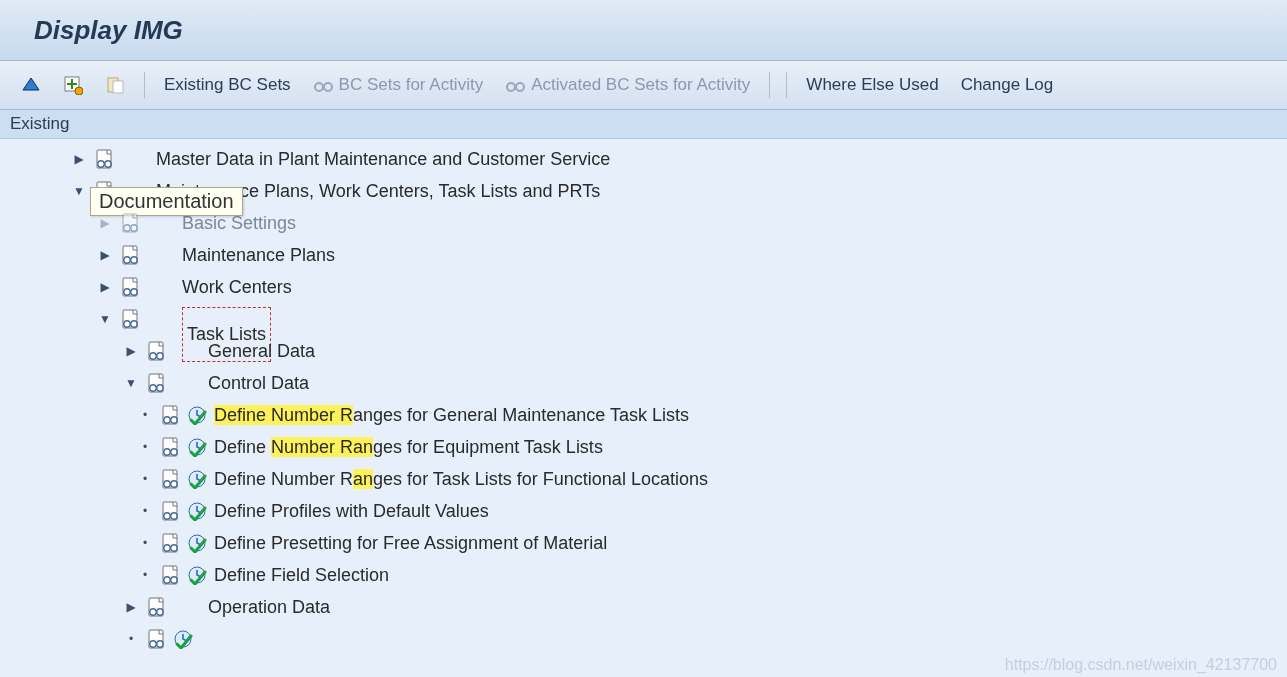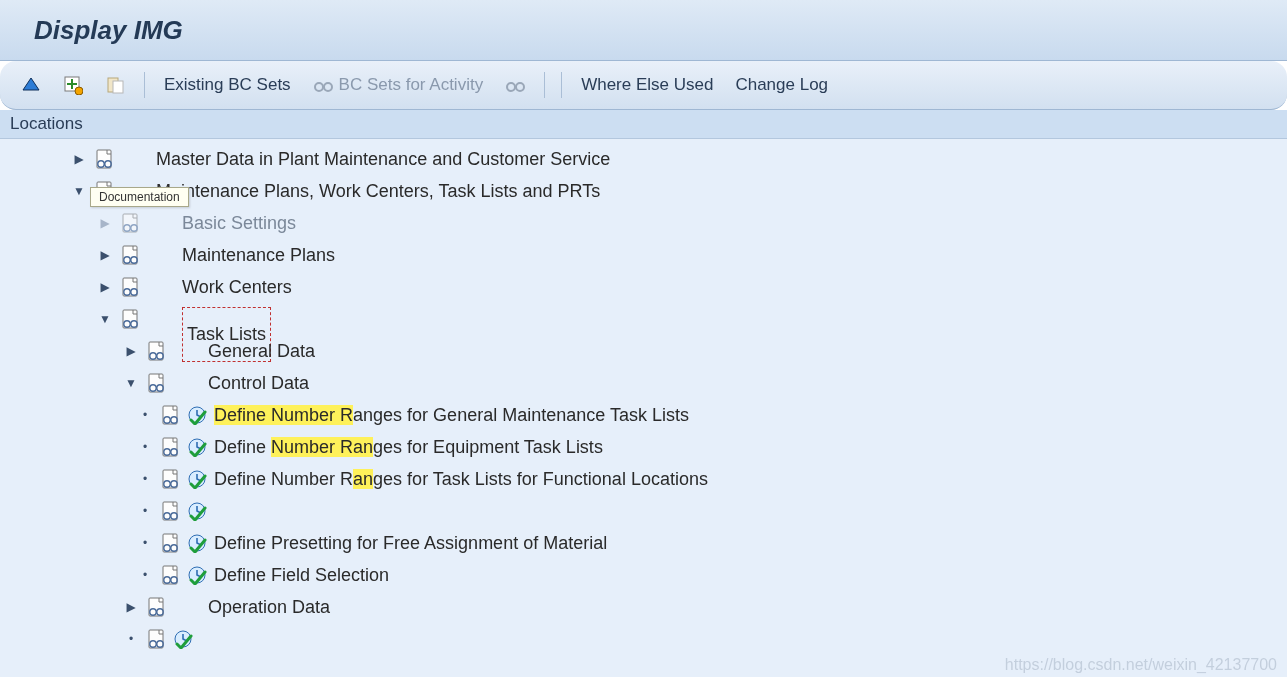--- a/index.html
+++ b/index.html
@@ -1,38 +1,38 @@
 <!DOCTYPE html>
 <html><head>
 <meta charset="utf-8">
 <style>
   html,body{margin:0;padding:0;font-family:Arial,Helvetica,sans-serif;background:#fff;color:#333;font-size:16px;}
   body{width:1287px;height:677px;overflow:hidden;}
   .titlebar{background:linear-gradient(#dfeaf6,#c8daee);height:60px;display:flex;align-items:center;padding:0 18px;border-bottom:1px solid #9fb7d3;}
   .titlebar h1{margin:16px;font-size:26px;font-style:italic;font-weight:bold;color:#243a56;}
-  .toolbar{background:linear-gradient(#e9f0f9,#d2e0f0);height:48px;display:flex;align-items:center;padding:0 12px;gap:4px;border-bottom:1px solid #9fb7d3;border-radius:16px;}
+  .toolbar{background:linear-gradient(#e9f0f9,#d2e0f0);height:48px;display:flex;align-items:center;padding:0 12px;gap:4px;border-bottom:1px solid #9fb7d3;}
   .tbtn{display:inline-flex;align-items:center;gap:6px;height:30px;padding:0 8px;border:1px solid transparent;border-radius:3px;cursor:pointer;color:#2a3d57;}
   .tbtn.disabled{color:#8a99ad;cursor:default;justify-content:center;}
   .tbtn-label{font-size:17px;}
   .sep{width:1px;height:26px;background:#aabed6;margin:0 6px;}
   .structure-bar{background:#ccdef2;height:28px;display:flex;align-items:center;padding:0 10px;border-bottom:1px solid #b3c7de;font-size:17px;color:#2a3d57;}
   .tree-pane{background:#e6effa;height:541px;overflow:auto;position:relative;}
   .tree{padding:4px 0 12px 10px;}
   .node{display:flex;align-items:center;height:32px;white-space:nowrap;}
   .toggle{width:18px;height:18px;display:inline-flex;align-items:center;justify-content:center;margin-right:6px;cursor:pointer;color:#3b506d;font-size:12px;}
   .doc-icon{width:22px;height:22px;display:inline-flex;align-items:center;justify-content:center;margin-right:4px;cursor:pointer;}
   .exec-icon{width:22px;height:22px;display:inline-flex;align-items:center;justify-content:center;margin-right:6px;cursor:pointer;}
   .node-label{font-size:18px;color:#2a2a2a;}
   .indent-1{padding-left:60px;}
   .indent-2{padding-left:86px;}
   .indent-3{padding-left:112px;}
   .indent-4{padding-left:126px;}
   .boxed{border:1px dashed #c03030;padding:16px 4px;margin-top:30px;}
   .hl{background:#fef15a;}
-  .tooltip{position:absolute;left:90px;top:48px;background:#fffff2;border:1px solid #a8a88a;padding:2px 8px;font-size:12px;color:#333;box-shadow:1px 1px 2px rgba(0,0,0,.15);pointer-events:none;}
+  .tooltip{position:absolute;left:90px;top:48px;background:#fffff2;border:1px solid #a8a88a;padding:2px 8px;font-size:20px;color:#333;box-shadow:1px 1px 2px rgba(0,0,0,.15);pointer-events:none;}
   .watermark{position:absolute;right:10px;bottom:6px;font-size:16px;color:rgba(40,60,90,.18);pointer-events:none;}
   svg{display:block;}
 </style>
 </head>
 <body>
 
 <div class="titlebar">
   <h1>Display IMG</h1>
 </div>
 
@@ -72,38 +72,39 @@
       </svg>
     <span class="tbtn-label">BC Sets for Activity</span>
   </span>
 
   <span class="tbtn disabled">
     <svg width="20" height="20">
         <circle cx="6" cy="12" r="4" fill="none" stroke="#9aa7b8" stroke-width="2"></circle>
         <circle cx="15" cy="12" r="4" fill="none" stroke="#9aa7b8" stroke-width="2"></circle>
         <line x1="10" y1="12" x2="11" y2="12" stroke="#9aa7b8" stroke-width="2"></line>
       </svg>
+    <span class="tbtn-label">Activated BC Sets for Activity</span>
   </span>
 
   <span class="sep"></span>
 
 
   <span class="sep"></span>
 
   <span class="tbtn">
     <span class="tbtn-label">Where Else Used</span>
   </span>
 
   <span class="tbtn">
     <span class="tbtn-label">Change Log</span>
   </span>
 </div>
 
 <div class="structure-bar">
-  <span>Locations</span>
+  <span>Existing</span>
 </div>
 
 <div class="tree-pane">
   <div class="tree">
 
     <svg width="0" height="0" style="position:absolute">
       <defs>
         <g id="docico">
             <rect x="2" y="1" width="14" height="18" rx="1" fill="#fdfdfd" stroke="#777"></rect>
             <polyline points="12,1 12,5 16,5" fill="none" stroke="#777"></polyline>
@@ -259,20 +260,21 @@
       <span class="doc-icon">
           <svg width="20" height="20">
             <use href="#docico"></use>
           </svg>
         </span>
       <span class="exec-icon">
           <svg width="20" height="20">
             <use href="#execico"></use>
           </svg>
         </span>
+      <span class="node-label">Define Profiles with Default Values</span>
     </div>
 
     <div class="node indent-4">
       <span class="toggle">•</span>
       <span class="doc-icon">
           <svg width="20" height="20">
             <use href="#docico"></use>
           </svg>
         </span>
       <span class="exec-icon">

